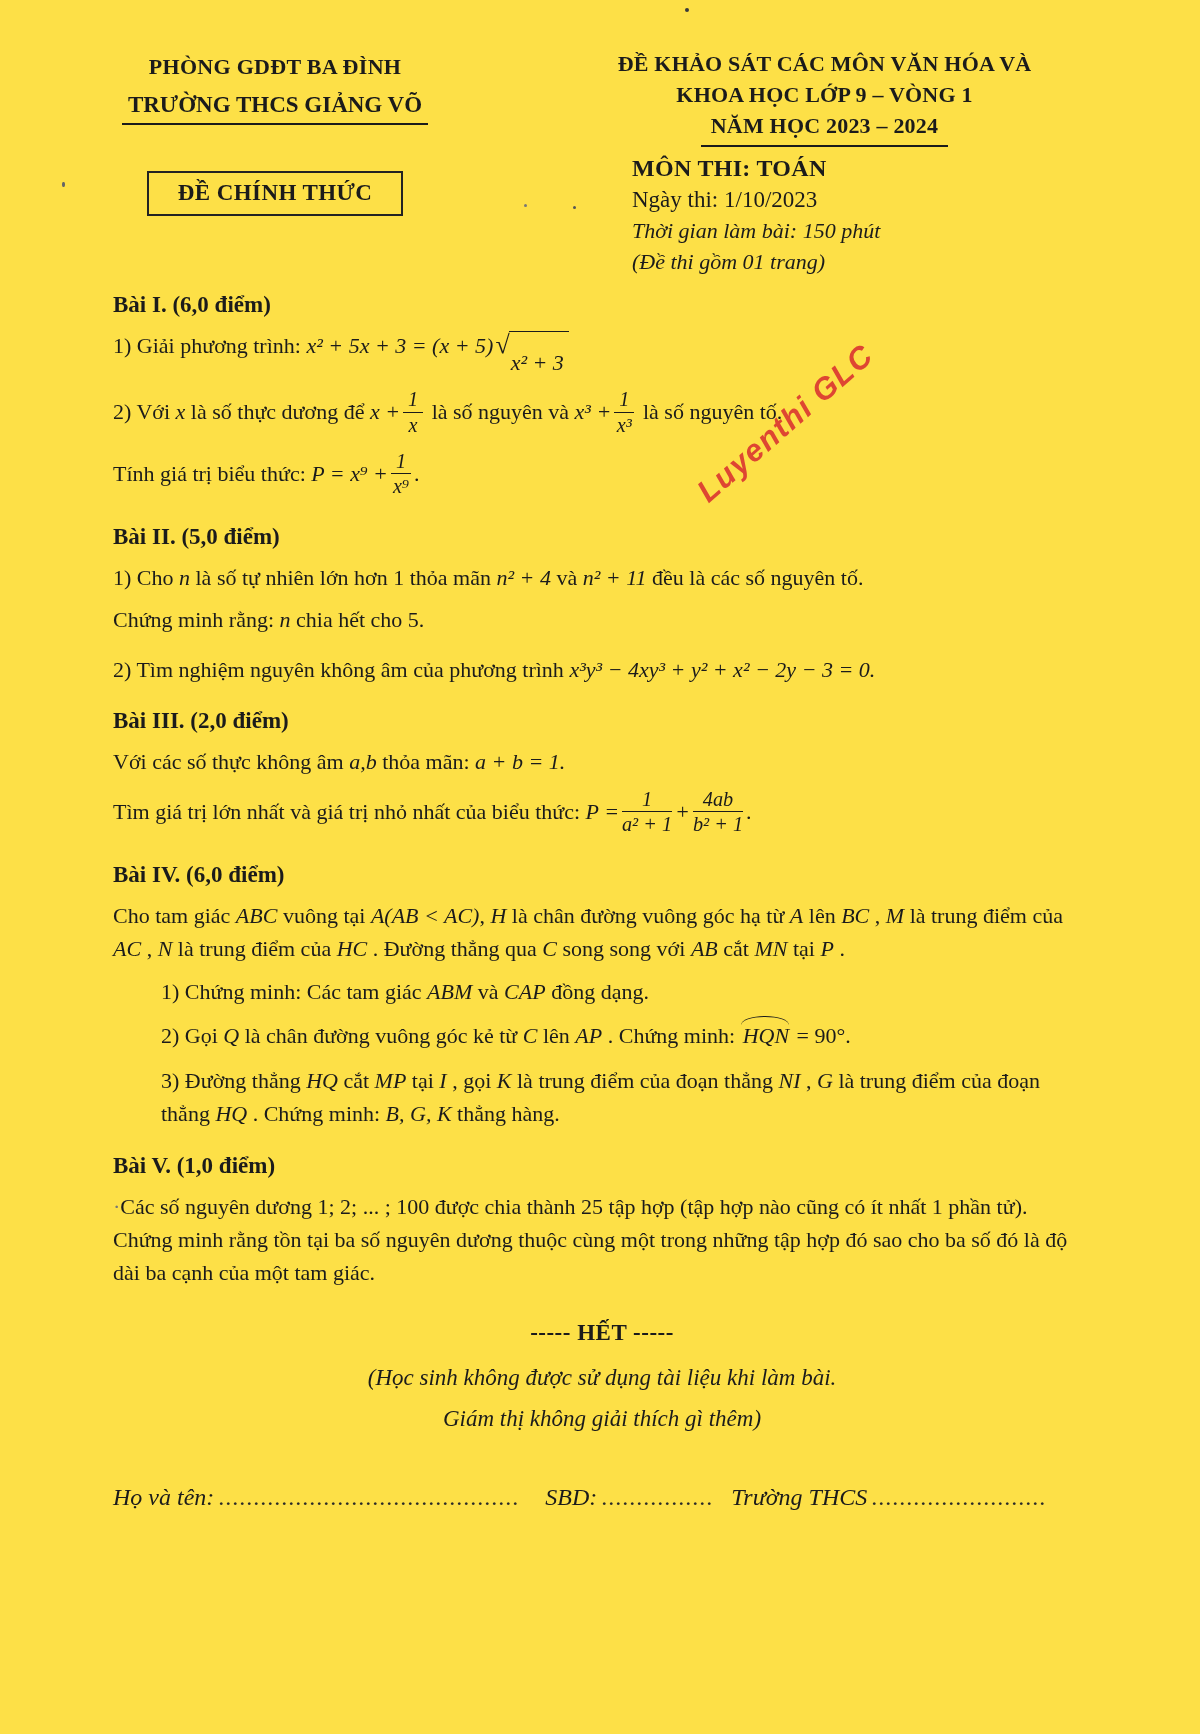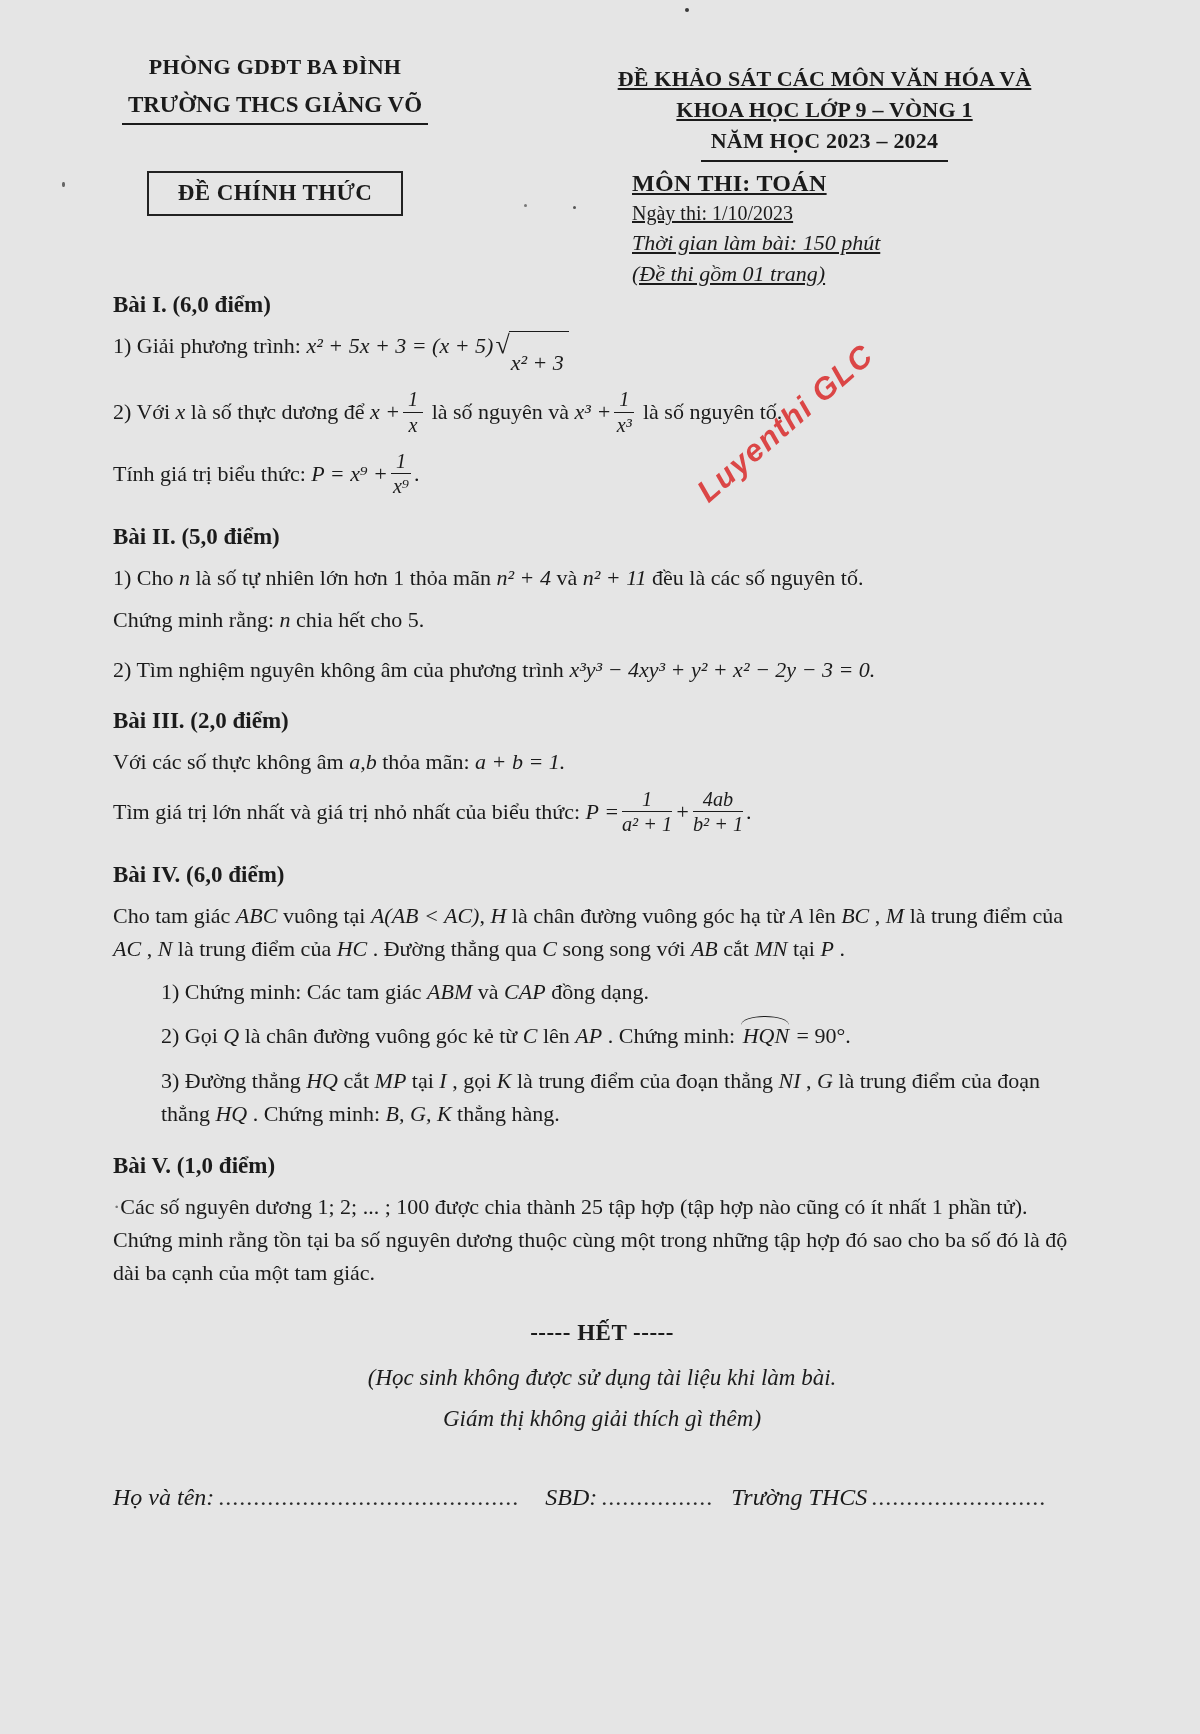--- a/index.html
+++ b/index.html
@@ -4,35 +4,35 @@
 <style>
   html,body{margin:0;padding:0;}
   body{
     width:1200px;height:1734px;
     background:#fbfaf7;
     font-family:"Liberation Serif","DejaVu Serif",serif;
     color:#1b1b1b;
     position:relative;
     overflow:hidden;
   }
-  .page{position:absolute;inset:0;background:#e5e5e5;}
+  .page{position:absolute;inset:0;background:#fde047;}
 
   
   .hdr-left{position:absolute;left:105px;top:54px;width:340px;text-align:center;}
   .hl1{font-size:22px;font-weight:bold;letter-spacing:.3px;}
   .hl2{margin-top:12px;font-size:23px;font-weight:bold;}
   .hl2 .ul{display:inline-block;border-bottom:2px solid #1b1b1b;padding:0 6px 5px;}
   .exam-box{display:inline-block;margin-top:46px;border:2px solid #222;padding:7px 29px 8px;font-size:23px;font-weight:bold;letter-spacing:.4px;}
 
-  .hdr-right{position:absolute;left:552px;top:63px;width:545px;text-decoration:underline;}
+  .hdr-right{position:absolute;left:552px;top:48px;width:545px;}
   .hr-c{text-align:center;font-size:22px;font-weight:bold;line-height:1.42;letter-spacing:.2px;}
   .hr-c .ul2{display:inline-block;border-bottom:2px solid #1b1b1b;padding:0 10px 3px;}
   .hr-sub{margin-left:80px;margin-top:8px;}
   .subject{font-size:24px;font-weight:bold;letter-spacing:.3px;}
-  .dateline{font-size:20px;margin-top:5px;}
+  .dateline{font-size:23px;margin-top:5px;}
   .subit{font-size:22px;font-style:italic;margin-top:5px;}
 
   
   .watermark{
     position:absolute;left:702px;top:478px;
     transform:rotate(-41deg);transform-origin:0 50%;
     font-family:"Liberation Sans","DejaVu Sans",sans-serif;
     font-style:italic;font-weight:bold;
     font-size:31px;letter-spacing:1.5px;
     color:rgba(217,48,48,.88);

